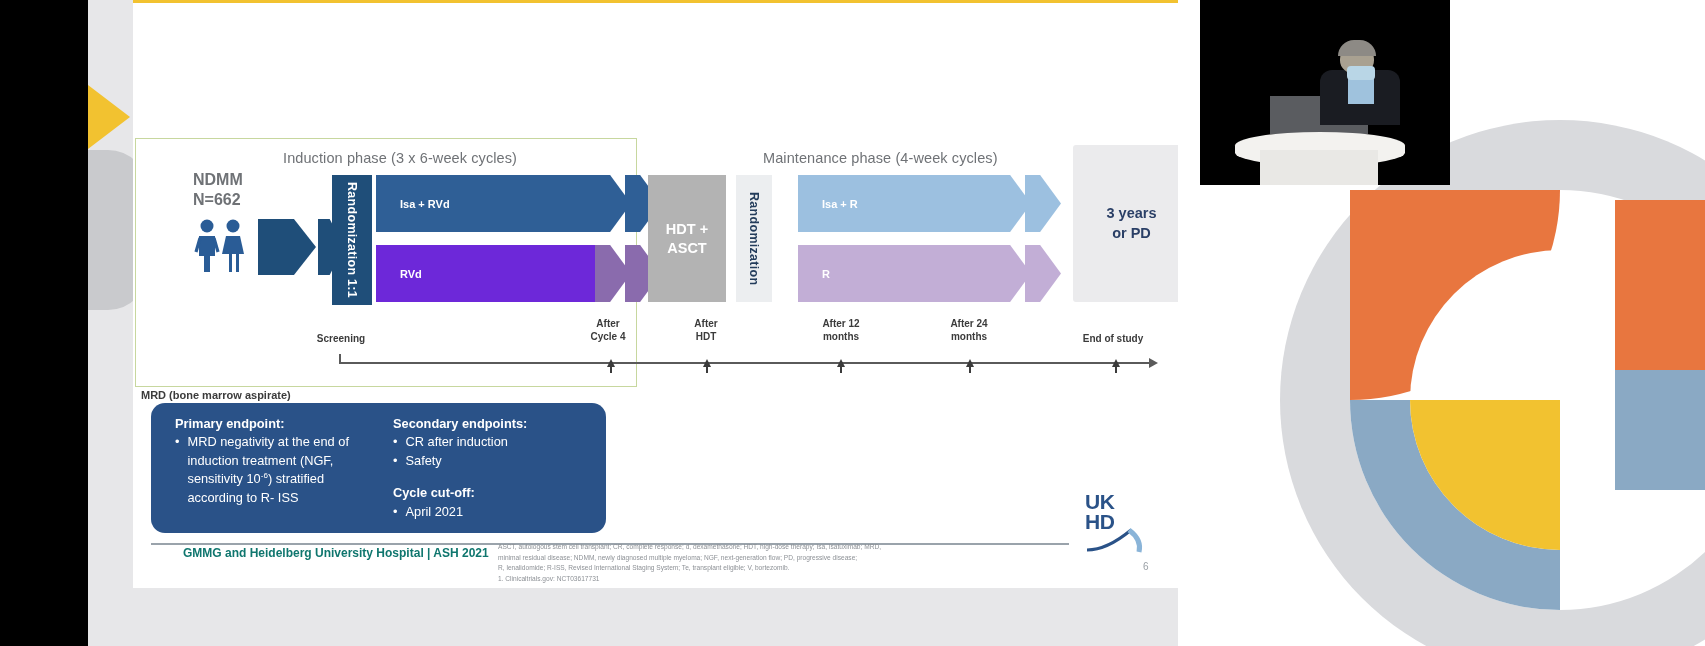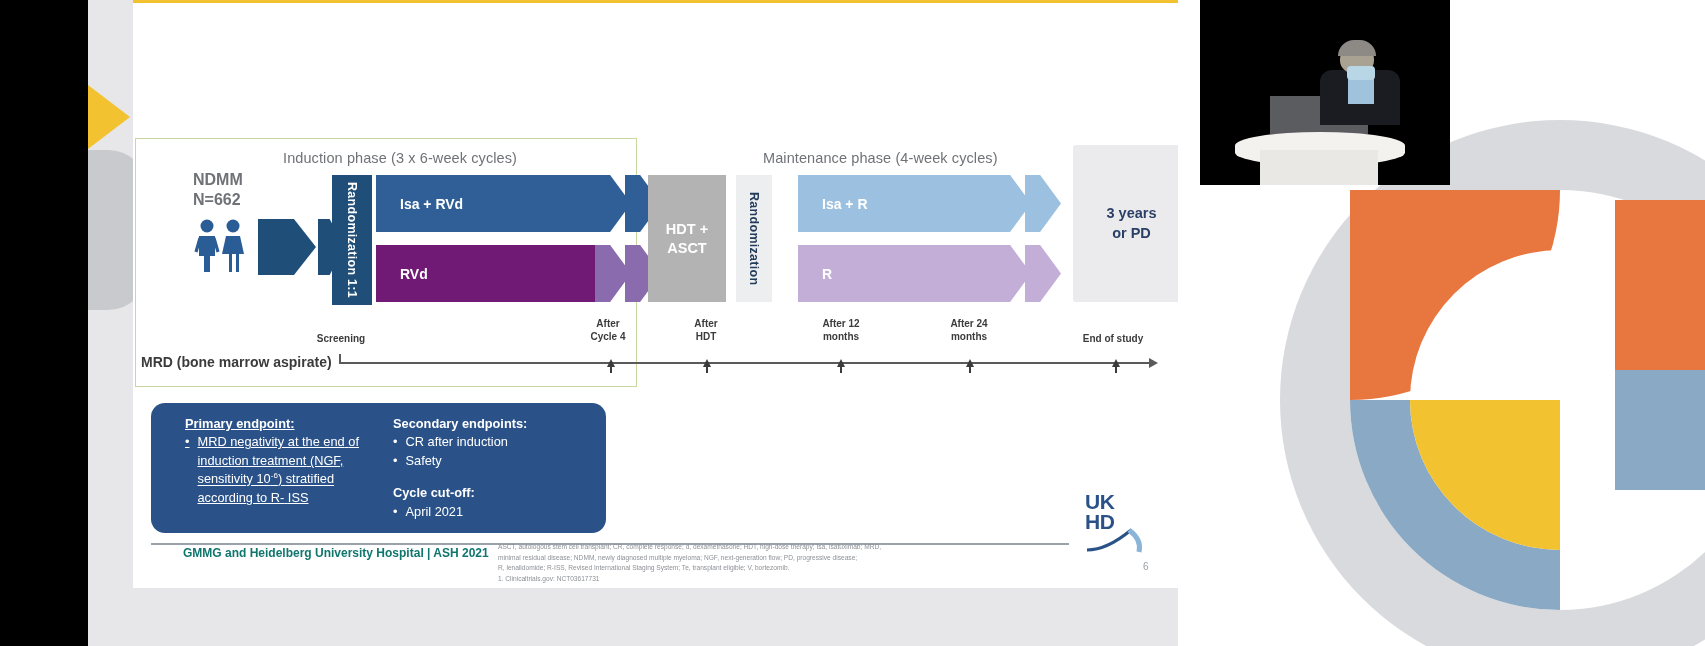--- a/index.html
+++ b/index.html
@@ -59,32 +59,32 @@
      clip-path:polygon(0 0,45% 0,100% 50%,45% 100%,0 100%);}
 
   
   .rand{position:absolute;background:#1f4e79;color:#fff;font-size:12.5px;font-weight:700;
      writing-mode:vertical-rl;text-orientation:mixed;display:flex;align-items:center;justify-content:center;
      line-height:1.35;letter-spacing:.3px;}
   .rand1{left:198px;top:42px;width:40px;height:129px;}
   .rand2{background:#eceef0;color:#233c5b;}
 
   
-  .armbar{position:absolute;height:57px;display:flex;align-items:center;color:#fff;font-size:14px;font-weight:700;padding-left:24px;box-sizing:border-box;}
+  .armbar{position:absolute;height:57px;display:flex;align-items:center;color:#fff;font-size:11px;font-weight:700;padding-left:24px;box-sizing:border-box;}
   .armchev{position:absolute;height:57px;}
   .tl-text{position:absolute;font-size:10px;font-weight:700;color:#3b3b3b;text-align:center;line-height:1.25;}
   .tl-arrow-up{position:absolute;width:0;height:0;border-left:4px solid transparent;border-right:4px solid transparent;border-bottom:8px solid #3b3b3b;}
   .tl-stem{position:absolute;width:1.5px;height:8px;background:#3b3b3b;}
 
   .hdtbox{position:absolute;background:#b3b3b3;color:#fff;font-weight:700;font-size:14.5px;
      display:flex;align-items:center;justify-content:center;text-align:center;line-height:1.3;}
   .endbox{position:absolute;background:#ebebed;color:#2a3f66;font-weight:700;font-size:14.5px;
      display:flex;align-items:center;justify-content:center;text-align:center;line-height:1.35;border-radius:3px;}
 
-  .mrd-label{position:absolute;font-size:14px;font-weight:700;color:#3b3b3b;}
+  .mrd-label{position:absolute;font-size:11px;font-weight:700;color:#3b3b3b;margin-top:35px;}
   .axis{position:absolute;height:1.6px;background:#5a5a5a;}
   .axis-cap{position:absolute;width:1.6px;height:9px;background:#5a5a5a;}
   .axis-head{position:absolute;width:0;height:0;border-top:5px solid transparent;border-bottom:5px solid transparent;border-left:9px solid #5a5a5a;}
 
   
   .endpanel{position:absolute;left:18px;top:403px;width:455px;height:130px;background:#2a5288;border-radius:14px;color:#fff;}
   .ep-col{position:absolute;font-size:12.8px;line-height:1.44;}
   .ep-h{font-weight:700;}
   .ep-li{display:flex;gap:8px;}
   .ep-bullet{flex:0 0 auto;}
@@ -162,21 +162,21 @@
       <span>Randomization</span>
       <span style="margin-top:4px">1:1</span>
     </div>
 
     <div class="armbar" style="left:243px;top:175px;width:222px;background:#2f5f96;">
       <span>Isa + RVd</span>
     </div>
     <div class="armchev" style="left:462px;top:175px;width:36px;background:#2f5f96;clip-path:polygon(0 0,42% 0,100% 50%,42% 100%,0 100%);"></div>
     <div class="armchev" style="left:492px;top:175px;width:36px;background:#2f5f96;clip-path:polygon(0 0,42% 0,100% 50%,42% 100%,0 100%);"></div>
 
-    <div class="armbar" style="left:243px;top:245px;width:222px;background:#701a75;">
+    <div class="armbar" style="left:243px;top:245px;width:222px;background:#6d28d9;">
       <span>RVd</span>
     </div>
     <div class="armchev" style="left:462px;top:245px;width:36px;background:#8a6bad;clip-path:polygon(0 0,42% 0,100% 50%,42% 100%,0 100%);"></div>
     <div class="armchev" style="left:492px;top:245px;width:36px;background:#8a6bad;clip-path:polygon(0 0,42% 0,100% 50%,42% 100%,0 100%);"></div>
 
     <div class="hdtbox" style="left:515px;top:175px;width:78px;height:127px;">
       <div>
         <div>HDT +</div>
         <div>ASCT</div>
       </div>
@@ -235,21 +235,21 @@
     <div class="tl-stem" style="left:573px;top:365px;"></div>
     <div class="tl-arrow-up" style="left:570px;top:359px;"></div>
     <div class="tl-stem" style="left:707px;top:365px;"></div>
     <div class="tl-arrow-up" style="left:704px;top:359px;"></div>
     <div class="tl-stem" style="left:836px;top:365px;"></div>
     <div class="tl-arrow-up" style="left:833px;top:359px;"></div>
     <div class="tl-stem" style="left:982px;top:365px;"></div>
     <div class="tl-arrow-up" style="left:979px;top:359px;"></div>
 
     <div class="endpanel">
-      <div class="ep-col" style="left:34px;top:12px;width:205px;text-decoration:underline;">
+      <div class="ep-col" style="left:24px;top:12px;width:205px;">
         <div class="ep-h">Primary endpoint:</div>
         <div class="ep-li">
           <span class="ep-bullet">•</span>
           <span>
             <span>MRD negativity at the end</span>
             <span>of induction treatment</span>
             <span>(NGF, sensitivity 10</span><sup style="font-size:8px">-6</sup><span>)</span>
             <span>stratified according to R-</span>
             <span>ISS</span>
           </span>

